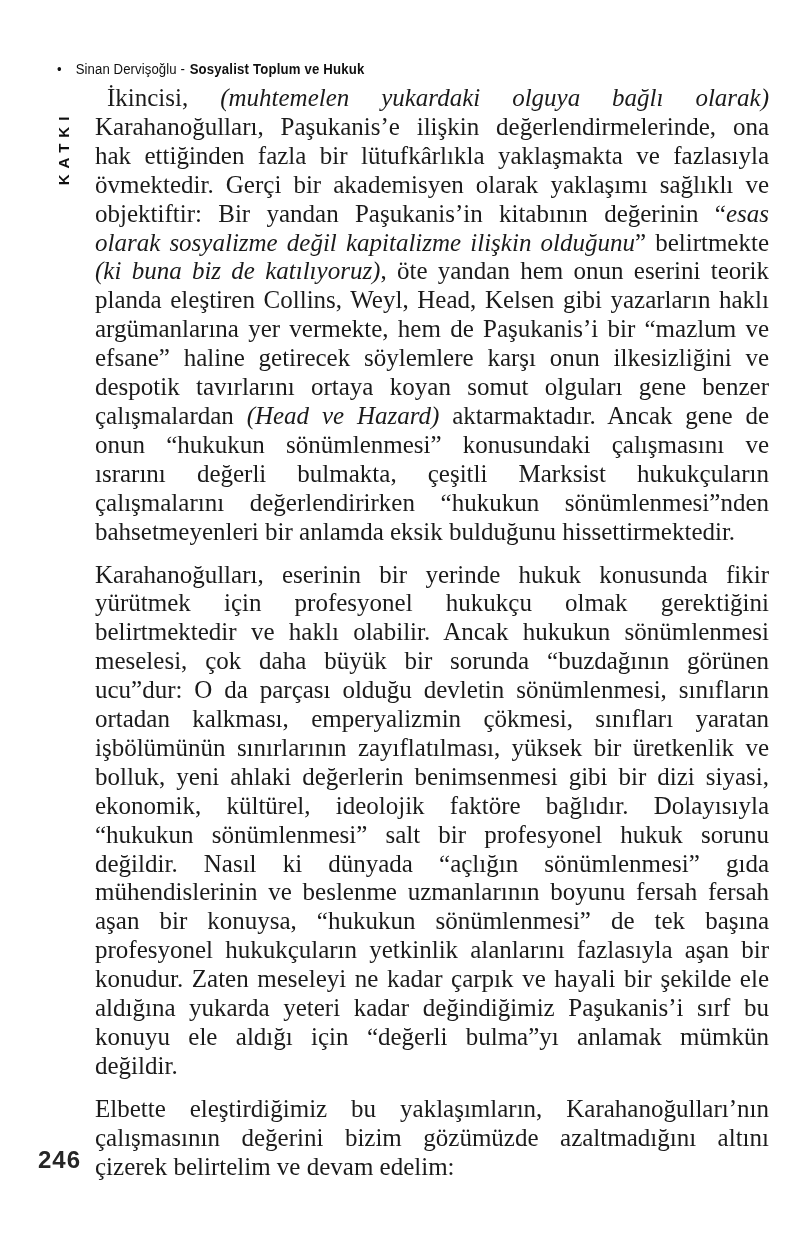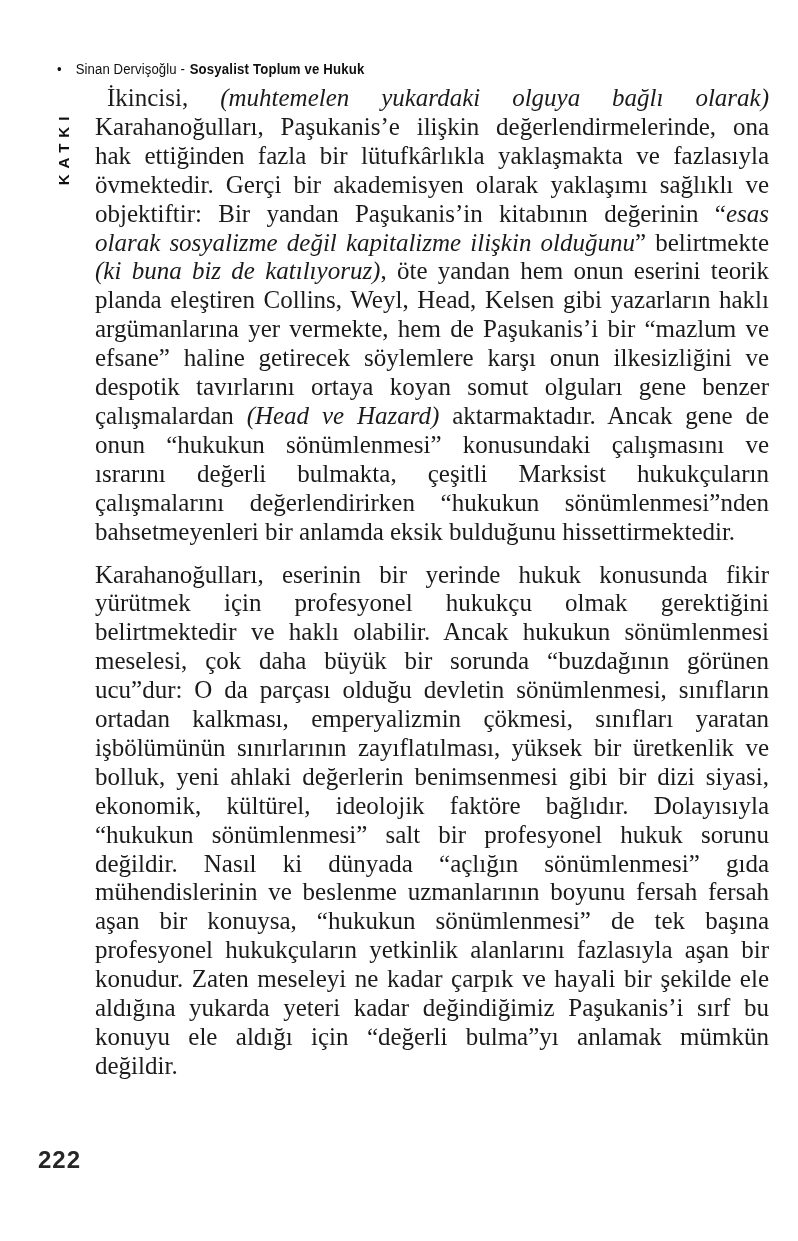--- a/index.html
+++ b/index.html
@@ -80,17 +80,18 @@
     <span class="header-bullet">•</span>
     <span class="header-author">Sinan Dervişoğlu -</span>
     <span class="header-title">Sosyalist Toplum ve Hukuk</span>
   </div>
 
   <div class="margin-label">KATKI</div>
 
   <div class="body-text">
     <p class="indent"><span>İkincisi, </span><span class="italic">(muhtemelen yukardaki olguya bağlı olarak)</span><span> Karahanoğulları, Paşukanis’e ilişkin değerlendirmelerinde, ona hak ettiğinden fazla bir lütufkârlıkla yaklaşmakta ve fazlasıyla övmektedir. Gerçi bir akademisyen olarak yaklaşımı sağlıklı ve objektiftir: Bir yandan Paşukanis’in kitabının değerinin “</span><span class="italic">esas olarak sosyalizme değil kapitalizme ilişkin olduğunu</span><span>” belirtmekte </span><span class="italic">(ki buna biz de katılıyoruz)</span><span>, öte yandan hem onun eserini teorik planda eleştiren Collins, Weyl, Head, Kelsen gibi yazarların haklı argümanlarına yer vermekte, hem de Paşukanis’i bir “mazlum ve efsane” haline getirecek söylemlere karşı onun ilkesizliğini ve despotik tavırlarını ortaya koyan somut olguları gene benzer çalışmalardan </span><span class="italic">(Head ve Hazard)</span><span> aktarmaktadır. Ancak gene de onun “hukukun sönümlenmesi” konusundaki çalışmasını ve ısrarını değerli bulmakta, çeşitli Marksist hukukçuların çalışmalarını değerlendirirken “hukukun sönümlenmesi”nden bahsetmeyenleri bir anlamda eksik bulduğunu hissettirmektedir.</span></p>
     <p><span>Karahanoğulları, eserinin bir yerinde hukuk konusunda fikir yürütmek için profesyonel hukukçu olmak gerektiğini belirtmektedir ve haklı olabilir. Ancak hukukun sönümlenmesi meselesi, çok daha büyük bir sorunda “buzdağının görünen ucu”dur: O da parçası olduğu devletin sönümlenmesi, sınıfların ortadan kalkması, emperyalizmin çökmesi, sınıfları yaratan işbölümünün sınırlarının zayıflatılması, yüksek bir üretkenlik ve bolluk, yeni ahlaki değerlerin benimsenmesi gibi bir dizi siyasi, ekonomik, kültürel, ideolojik faktöre bağlıdır. Dolayısıyla “hukukun sönümlenmesi” salt bir profesyonel hukuk sorunu değildir. Nasıl ki dünyada “açlığın sönümlenmesi” gıda mühendislerinin ve beslenme uzmanlarının boyunu fersah fersah aşan bir konuysa, “hukukun sönümlenmesi” de tek başına profesyonel hukukçuların yetkinlik alanlarını fazlasıyla aşan bir konudur. Zaten meseleyi ne kadar çarpık ve hayali bir şekilde ele aldığına yukarda yeteri kadar değindiğimiz Paşukanis’i sırf bu konuyu ele aldığı için “değerli bulma”yı anlamak mümkün değildir.</span></p>
+    <p><span>Elbette eleştirdiğimiz bu yaklaşımların, Karahanoğulları’nın çalışmasının değerini bizim gözümüzde azaltmadığını altını çizerek belirtelim ve devam edelim:</span></p>
   </div>
 
-  <div class="page-number">222</div>
+  <div class="page-number">246</div>
 
 </div>
 
 </body></html>

